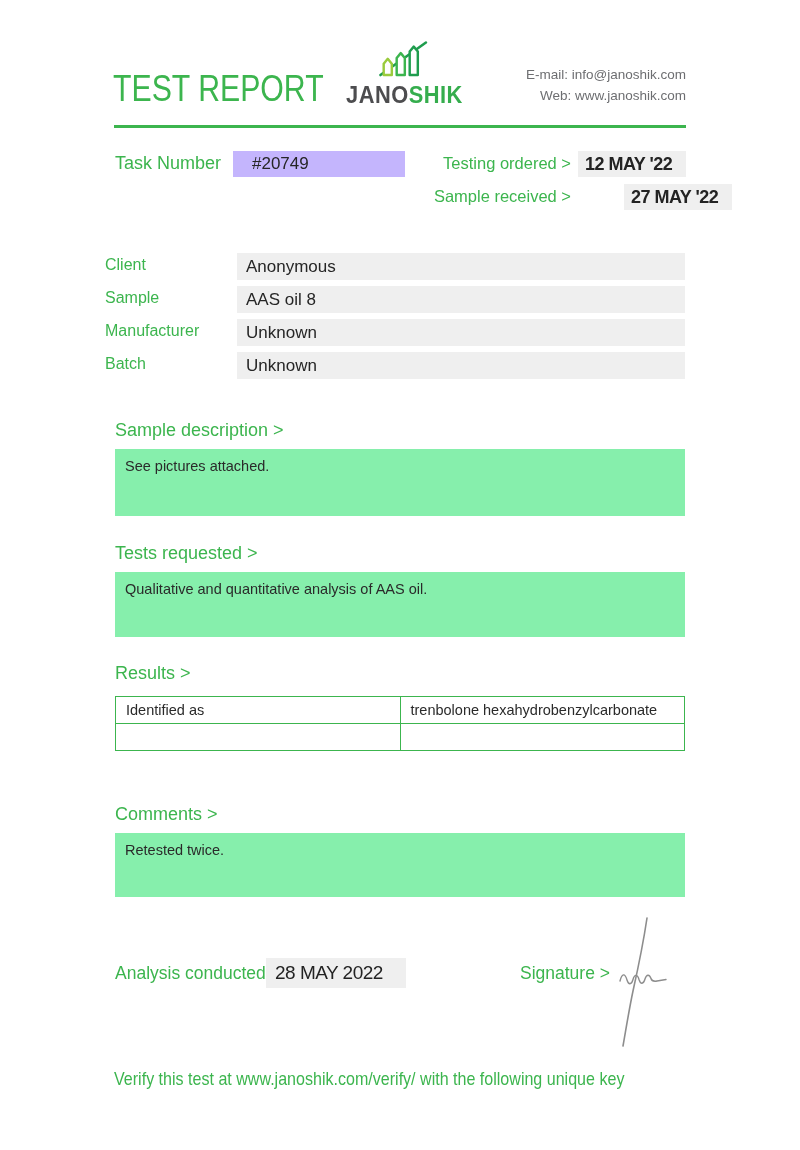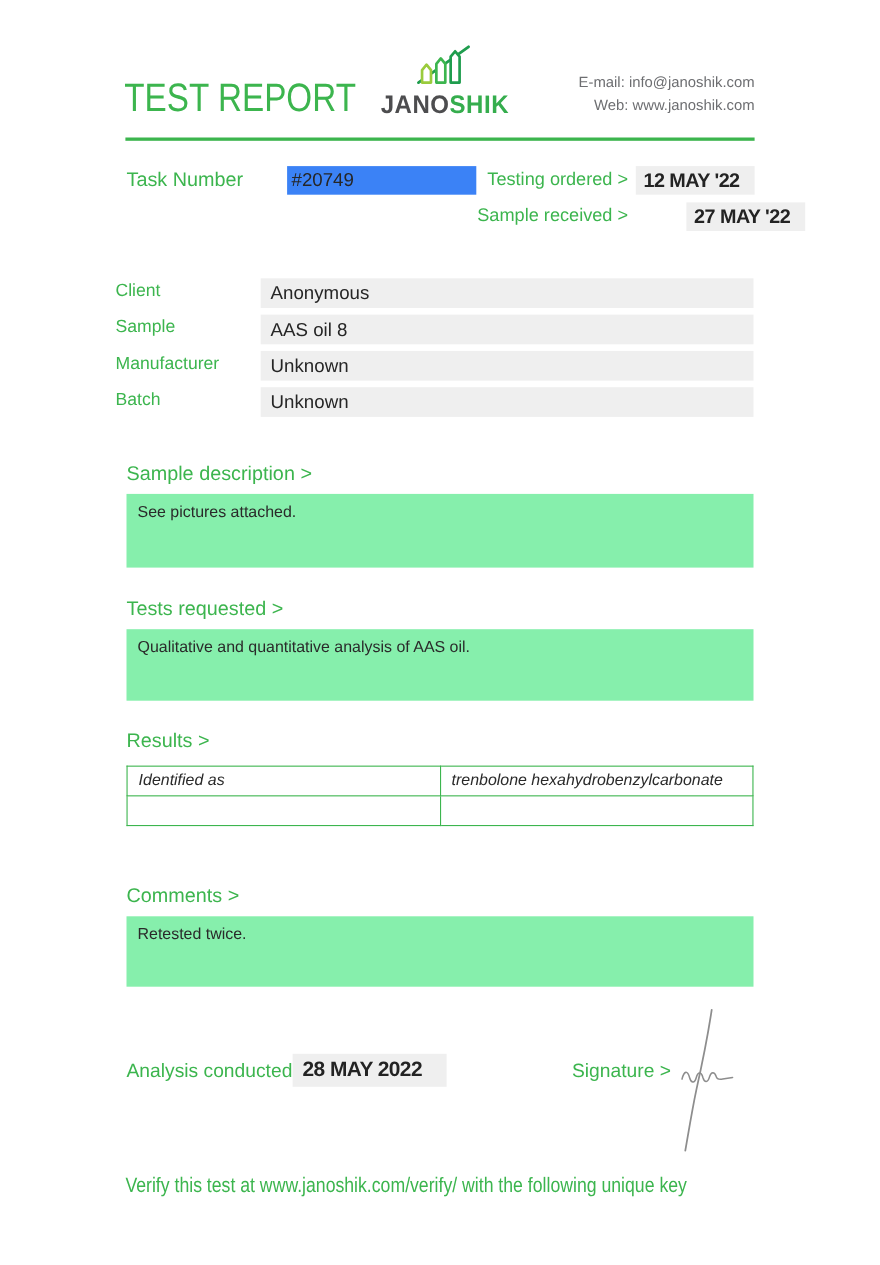--- a/index.html
+++ b/index.html
@@ -19,21 +19,21 @@
     transform:scaleX(0.95); transform-origin:center; display:inline-block;}
   .logo-dark{ color:#4d4d4f; }
   .logo-green{ color:#35ad4d; }
   .contact-block{ position:absolute; right:114px; top:64px; text-align:right;
     font-size:13.5px; line-height:21px; color:#6d6e71; }
   .divider{ position:absolute; left:114px; right:114px; top:125px; height:3px; background:#3cb54e; }
 
   
   .task-label{ position:absolute; left:115px; top:153px; font-size:18px; color:#3cb54e; }
   .task-box{ position:absolute; left:233px; top:151px; width:172px; height:26px;
-    background:#3b82f6; font-size:17px; color:#262626; line-height:26px; padding-left:4px;margin-left:28px; }
+    background:#c4b5fd; font-size:17px; color:#262626; line-height:26px; padding-left:19px; }
   .date-label{ position:absolute; left:390px; width:181px; text-align:right;
     font-size:16.5px; color:#3cb54e; }
   .date-box{ position:absolute; left:578px; width:108px; height:26px; background:#efefef;
     font-size:18px; font-weight:bold; letter-spacing:-0.5px; color:#232323;
     line-height:26px; padding-left:7px; white-space:nowrap; }
   .row1{ top:154px; } .row1box{ top:151px; }
   .row2{ top:187px; } .row2box{ top:184px;margin-left:46px; }
 
   
   .info-label{ position:absolute; left:105px; width:120px; font-size:16px; color:#3cb54e; }
@@ -42,27 +42,27 @@
 
   
   .sec-head{ position:absolute; left:115px; font-size:18px; color:#3cb54e; }
   .sec-box{ position:absolute; left:115px; right:115px; background:#86efac;
     font-size:14.5px; color:#2a2a2a; padding:8px 10px; line-height:18px; }
 
   
   .results-table{ position:absolute; left:115px; right:115px; top:696px;
     border-collapse:collapse; width:570px; table-layout:fixed; }
   .results-table td{ border:1.5px solid #3cb54e; height:27px; vertical-align:middle;
-    padding-left:10px; font-size:14.5px; color:#2a2a2a; background:#ffffff;font-style:italic; }
+    padding-left:10px; font-size:14.5px; color:#2a2a2a; background:#ffffff; }
 
   
   .analysis-row{ position:absolute; left:115px; right:115px; top:958px; height:30px; }
   .analysis-label{ position:absolute; left:0; top:5px; font-size:17.5px; color:#3cb54e; }
   .analysis-box{ position:absolute; left:151px; top:0; width:140px; height:30px;
-    background:#efefef; font-size:19px; font-weight:bold; letter-spacing:-0.5px;
+    background:#efefef; font-size:19px; font-weight:normal; letter-spacing:-0.5px;
     color:#232323; line-height:30px; padding-left:9px; white-space:nowrap; }
   .signature-label{ position:absolute; left:405px; top:5px; font-size:17.5px; color:#3cb54e; }
   .signature-svg{ position:absolute; left:600px; top:915px; }
 
   
   .verify-line{ position:absolute; left:114px; top:1068px; font-size:19px; color:#3cb54e;
     white-space:nowrap; transform:scaleX(0.845); transform-origin:left center; }
   .key-box{ position:absolute; left:115px; right:115px; top:1102px; height:28px;
     background:#e9e9e9; text-align:center; line-height:28px; font-size:14.5px; color:#3a3a3a; }
 </style>

